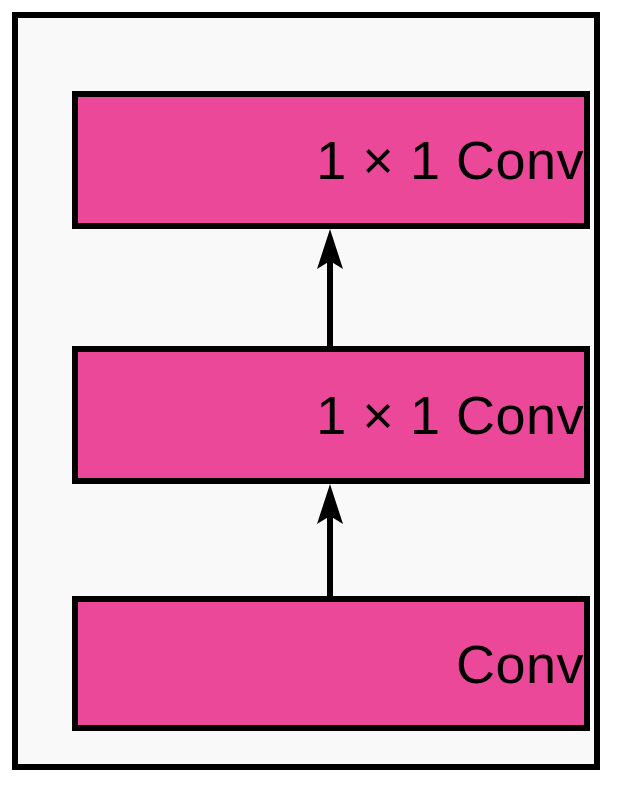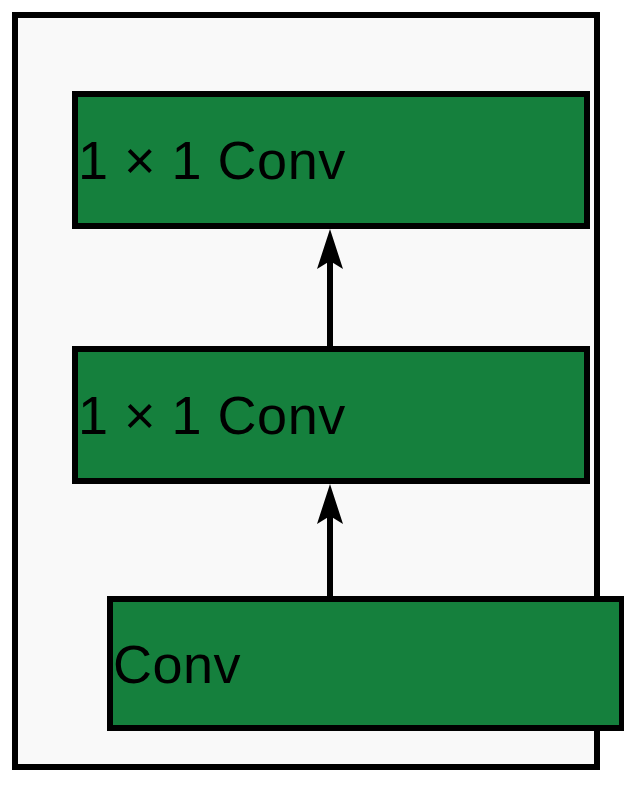--- a/index.html
+++ b/index.html
@@ -33,40 +33,40 @@
     background: #f9f9f9;
   }
 
   
   .node-box {
     position: absolute;
     left: 54px;
     width: 518px;
     box-sizing: border-box;
     border: 6px solid #000000;
-    background: #15803d;
+    background: #ec4899;
     display: flex;
     align-items: center;
-    justify-content: flex-start;
+    justify-content: flex-end;
   }
 
   .node-box .node-label {
     font-family: "Liberation Sans", sans-serif;
     font-size: 54px;
     font-weight: 400;
     color: #000000;
     line-height: 1;
     letter-spacing: 0.5px;
     white-space: nowrap;
     user-select: none;
   }
 
   #box-top    { top: 73px;  height: 138px; }
   #box-middle { top: 328px; height: 138px; }
-  #box-bottom { top: 578px; height: 135px; margin-left: 35px; }
+  #box-bottom { top: 578px; height: 135px; }
 
   
   .arrow {
     position: absolute;
     left: 288px;
     width: 48px;
   }
   #arrow-lower { top: 466px; height: 113px; }
   #arrow-upper { top: 211px; height: 118px; }
   .arrow svg { display: block; width: 100%; height: 100%; }

